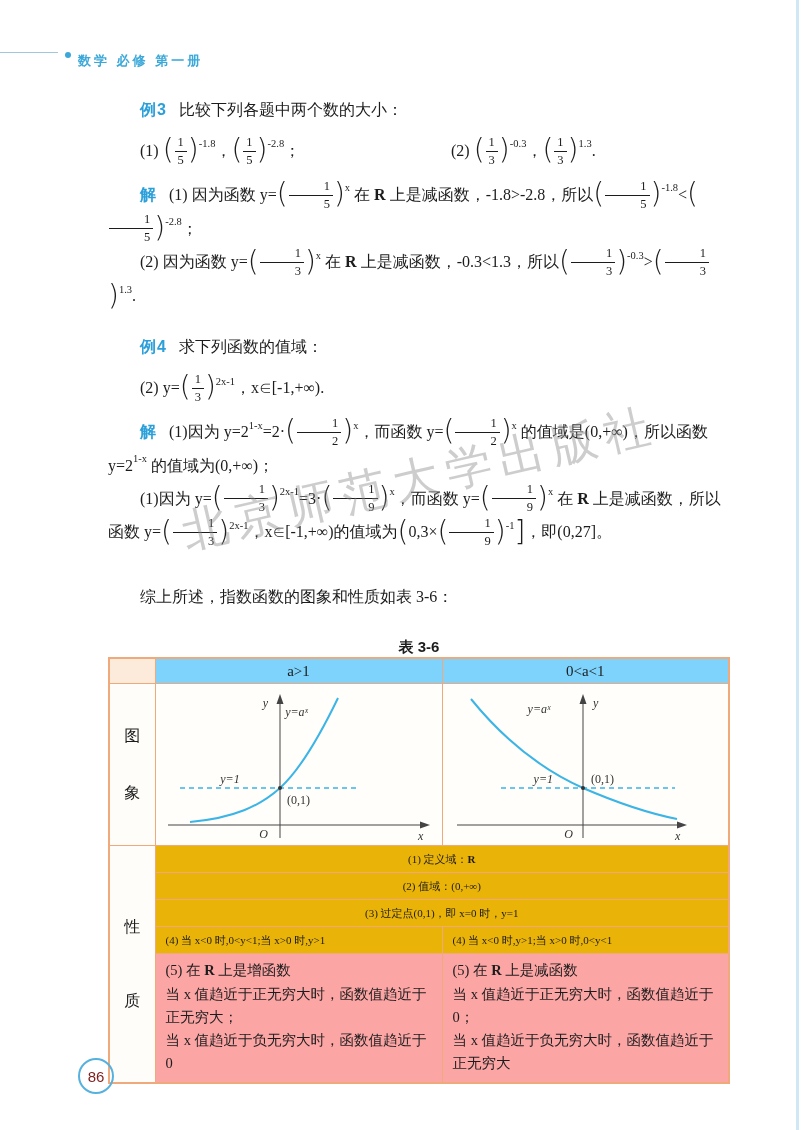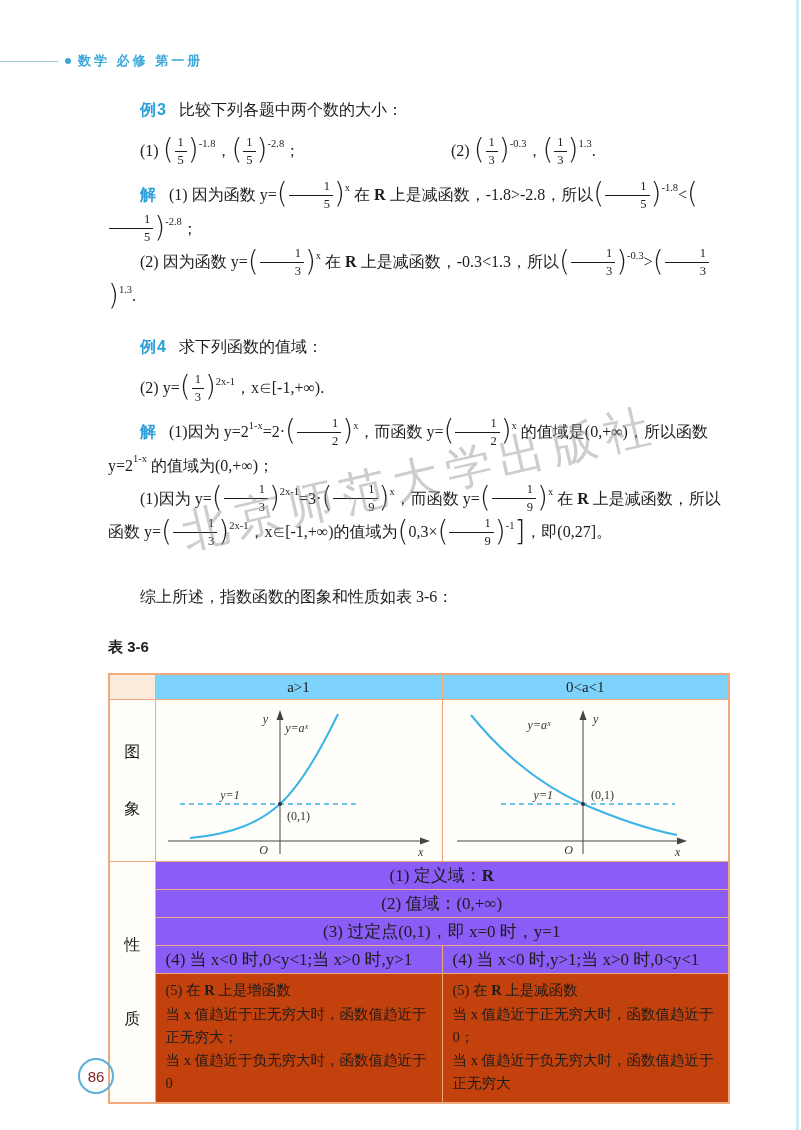--- a/index.html
+++ b/index.html
@@ -1,47 +1,47 @@
 <!DOCTYPE html>
 <html><head>
 <meta charset="utf-8">
 <style>
   *{margin:0;padding:0;box-sizing:border-box}
   html,body{width:801px;height:1130px}
   body{background:#ffffff;font-family:"Liberation Serif",serif;color:#1c1c1c;position:relative;overflow:hidden}
   .right-rule{position:absolute;right:2px;top:0;bottom:0;width:3px;background:#cfe8f5}
-  .page-header{position:absolute;top:52px;left:0;display:flex;align-items:center;gap:7px}
+  .page-header{position:absolute;top:52px;left:0;display:flex;gap:7px}
   .header-line{width:58px;height:1px;background:#9fc8dd}
   .header-dot{width:6px;height:6px;border-radius:50%;background:#3ba8d9}
   .header-title{font-family:"Liberation Sans",sans-serif;font-weight:bold;color:#3ba8d9;font-size:13px;letter-spacing:3px}
   .content{position:absolute;left:108px;top:94px;width:622px}
   .para{font-size:16px;line-height:2.05;text-indent:2em}
   .ex-label{color:#2b9fd9;font-weight:bold;font-family:"Liberation Sans",sans-serif;margin-right:12px;letter-spacing:1px}
   .two-col{display:flex;margin:4px 0 8px}
   .two-col>.math{width:50%;padding-left:2em;line-height:2.5}
   .math{font-size:16px}
   .m-frac{display:inline-flex;flex-direction:column;align-items:center;vertical-align:middle;font-size:12.5px;line-height:1.2;margin:0 1px;position:relative;top:-1px}
   .m-num{padding:0 3px 1px;border-bottom:1px solid #1c1c1c}
   .m-den{padding-top:1px}
   .m-big{font-size:1.75em;font-weight:300;vertical-align:middle;line-height:1;position:relative;top:-2px;font-family:"DejaVu Sans",sans-serif}
   sup.m-sup{font-size:10.5px;line-height:1;position:relative;top:-2px}
   .summary{margin-top:31px}
-  .tbl-caption{text-align:left;font-weight:bold;font-size:15px;font-family:"Liberation Sans",sans-serif;margin:24px 0 16px}
+  .tbl-caption{text-align:center;font-weight:bold;font-size:15px;font-family:"Liberation Sans",sans-serif;margin:24px 0 0}
   table.props{border-collapse:collapse;width:100%;border:2px solid #f0a97a;table-layout:fixed}
   table.props th,table.props td{border:1px solid #f0a97a}
   th.colhead{background:#7dd3fc;font-weight:normal;font-size:15px;height:26px}
   td.corner{background:#fceadb;width:46px}
   td.rowlbl{width:46px;text-align:center;font-size:16px;background:#fffdf9}
   .lbl-stack{display:flex;flex-direction:column;justify-content:space-evenly;align-items:center}
   .lbl-graph{height:150px}
   .lbl-props{height:200px}
   td.graphcell{height:162px;padding:0;vertical-align:middle;background:#fffefb}
-  td.propcell{font-size:17px;height:27px;padding:2px 10px;background:#8b5cf6}
+  td.propcell{font-size:11px;height:27px;padding:2px 10px;background:#eab308}
   td.center{text-align:center}
-  td.prop5{vertical-align:top;padding:5px 10px 7px;line-height:1.6;font-size:14.5px;background:#c2410c}
+  td.prop5{vertical-align:top;padding:5px 10px 7px;line-height:1.6;font-size:14.5px;background:#fca5a5}
   .graph-svg{display:block;margin:0 auto}
   .watermark{position:absolute;left:140px;top:448px;width:560px;text-align:center;transform:rotate(-13deg);font-size:46px;letter-spacing:8px;color:rgba(135,135,135,0.42);font-family:"Liberation Sans",sans-serif;pointer-events:none;white-space:nowrap}
   .page-num{position:absolute;left:78px;bottom:36px;width:36px;height:36px;border:2px solid #57b1de;border-radius:50%;display:flex;align-items:center;justify-content:center;font-size:15px;color:#7f1d1d;font-family:"Liberation Sans",sans-serif}
   svg text{font-family:"Liberation Serif",serif;font-size:12px;fill:#333}
   svg text.var{font-style:italic}
 </style>
 </head>
 <body>
 
 <div>

